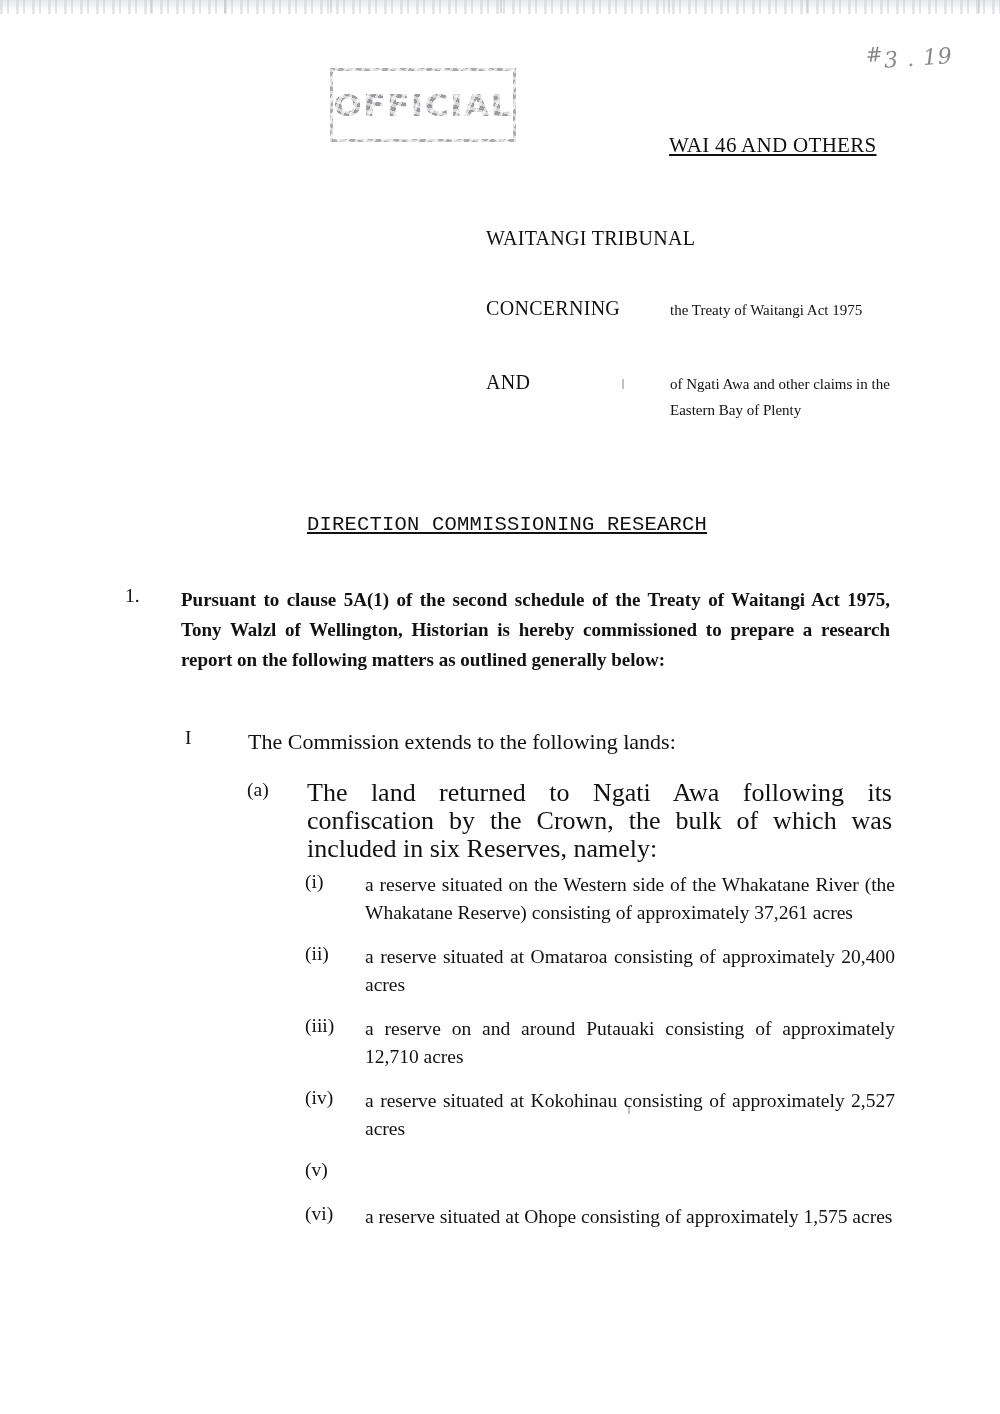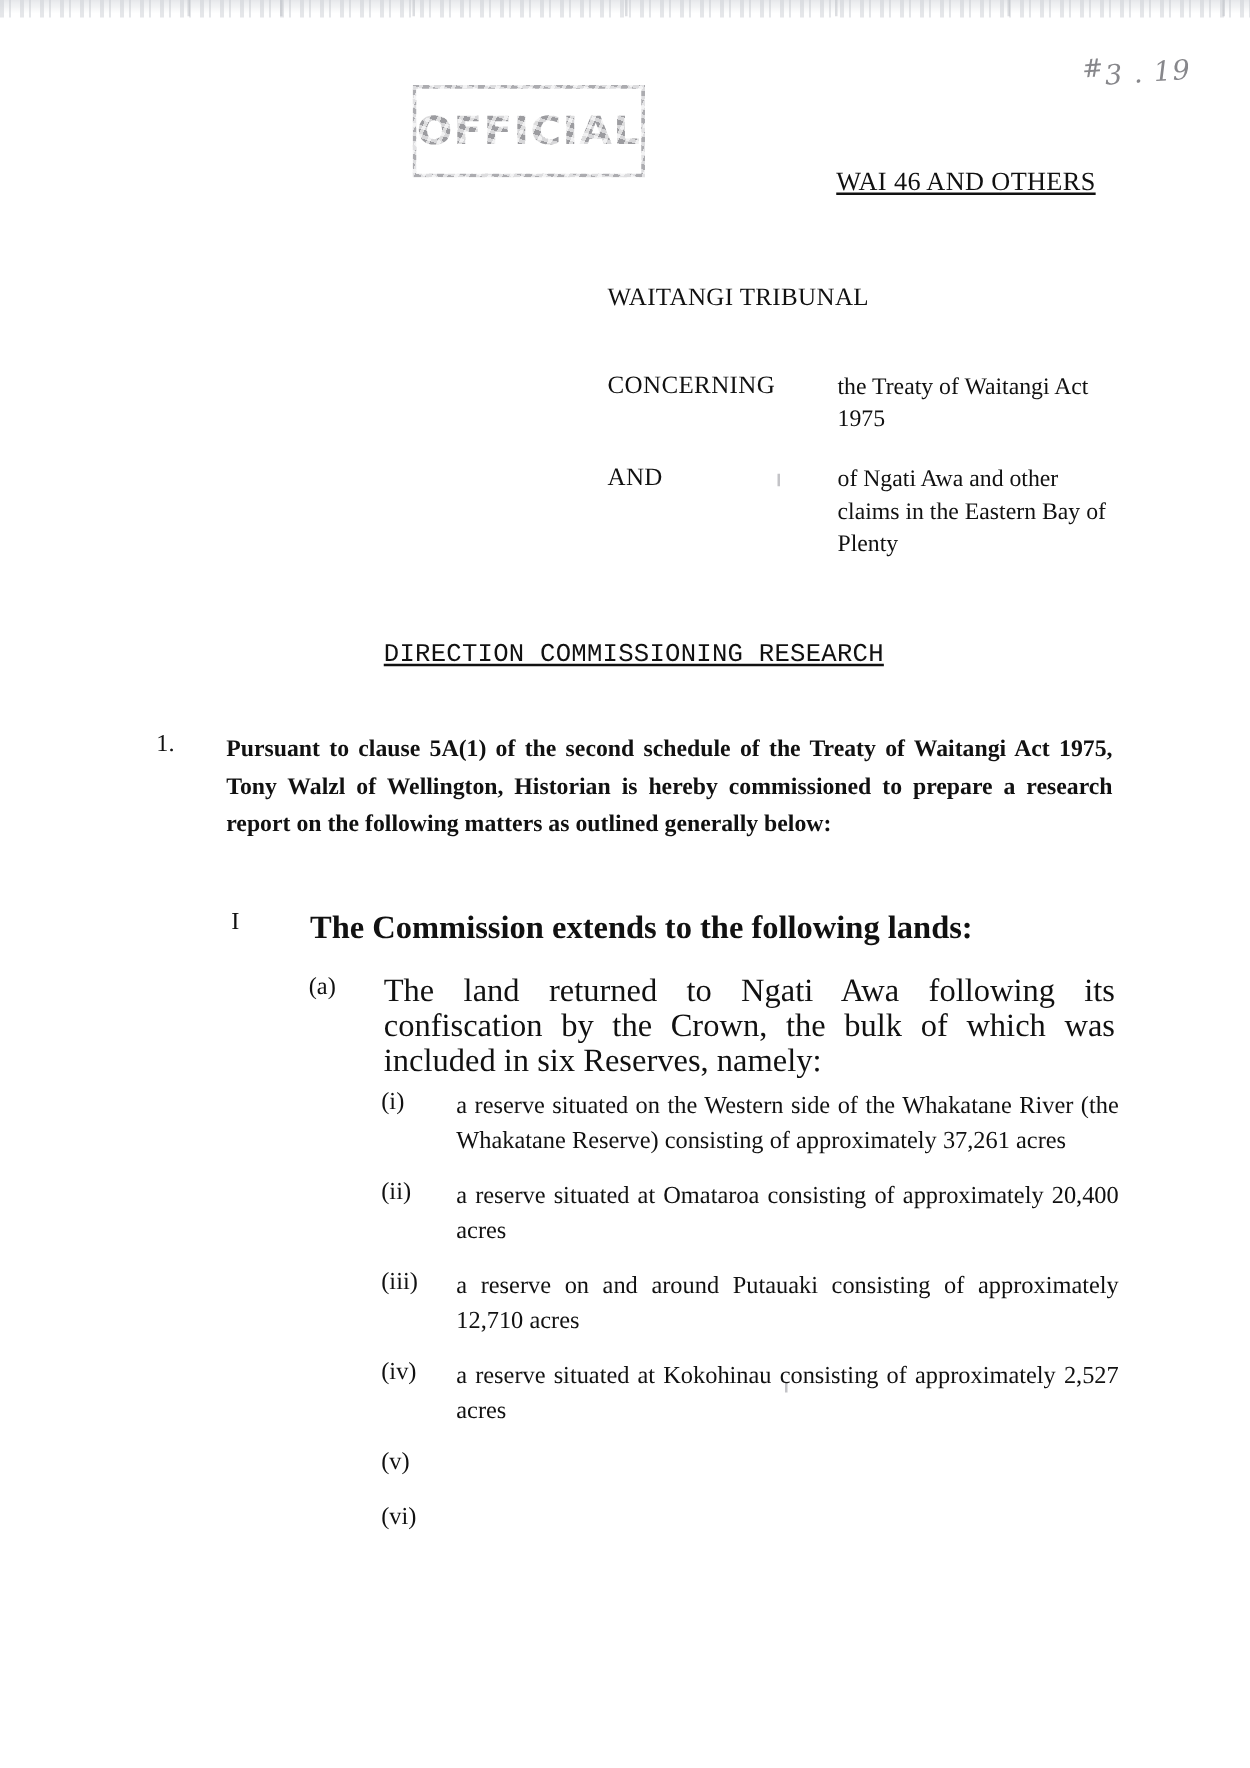--- a/index.html
+++ b/index.html
@@ -127,21 +127,21 @@
     top: 0;
     font-size: 20px;
     letter-spacing: .3px;
     white-space: nowrap;
   }
   .party-row .value {
     position: absolute;
     left: 184px;
     top: 0;
     width: 228px;
-    font-size: 19px;
+    font-size: 15px;
     line-height: 26px;
   }
 
   .faint-tick {
     position: absolute;
     width: 2px;
     height: 10px;
     background: #b9b9bd;
     opacity: .85;
   }
@@ -191,23 +191,22 @@
     position: absolute;
     left: 0;
     top: 0;
     font-size: 19.5px;
   }
   .section-rn .body {
     position: absolute;
     left: 63px;
     top: 0;
     width: 640px;
-    font-size: 26px;
+    font-size: 22px;
     line-height: 29px;
-    font-weight: bold;
   }
 
   
   .subitem {
     position: absolute;
     left: 247px;
     top: 779px;
     width: 645px;
   }
   .subitem .marker {
@@ -332,17 +331,18 @@
       <div class="marker">(iv)</div>
       <div class="body">a reserve situated at Kokohinau consisting of approximately 2,527 acres</div>
     </div>
 
     <div class="roman-item" style="margin-bottom:16px;">
       <div class="marker">(v)</div>
     </div>
 
     <div class="roman-item">
       <div class="marker">(vi)</div>
+      <div class="body nojust">a reserve situated at Ohope consisting of approximately 1,575 acres</div>
     </div>
 
   </div>
 
 </div>
 
 </body></html>

